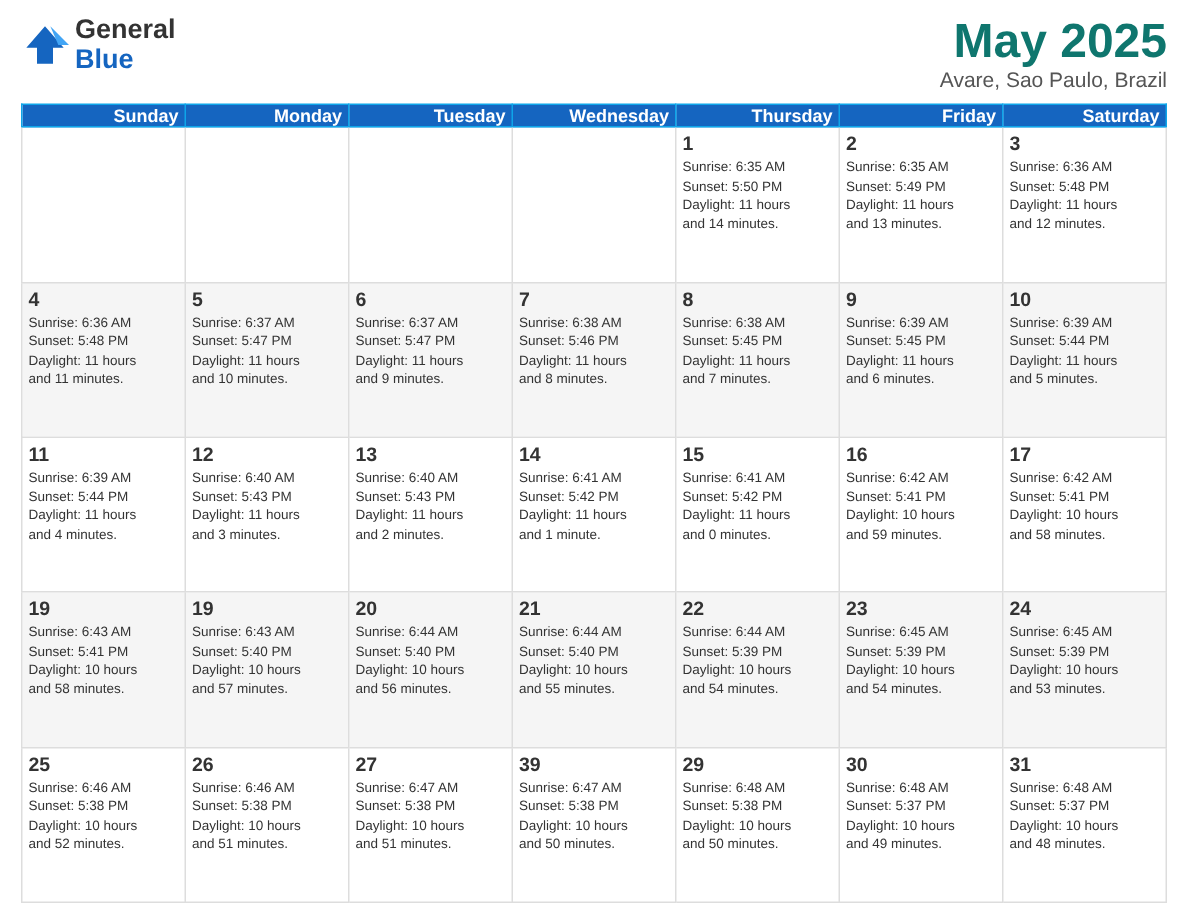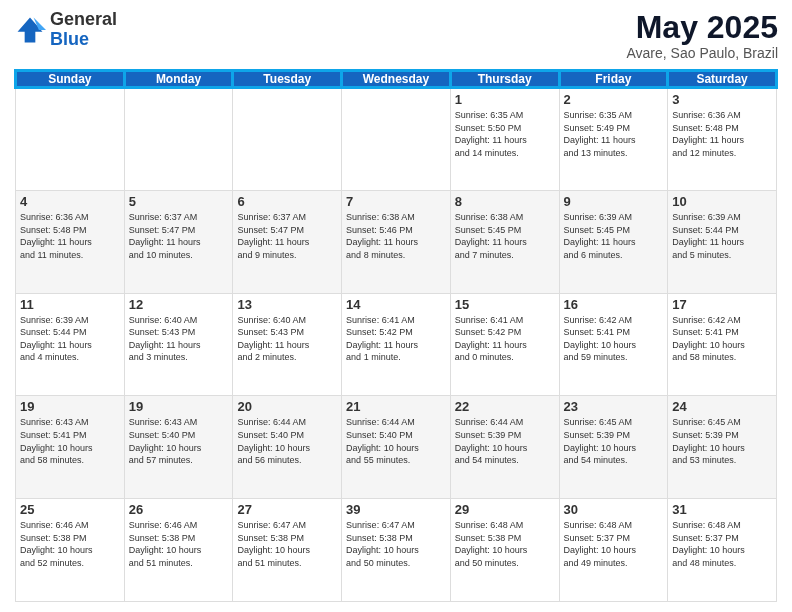--- a/index.html
+++ b/index.html
@@ -38,42 +38,42 @@
     .logo-icon {
       width: 32px;
       height: 32px;
     }
     .title-block {
       text-align: right;
     }
     .calendar-title {
       font-size: 32px;
       font-weight: bold;
-      color: #0f172a;
+      color: #0f766e;
       line-height: 1.1;
     }
     .calendar-subtitle {
       font-size: 14px;
       color: #555;
     }
     .calendar {
       flex: 1;
       border: 1px solid #ccc;
       border-collapse: collapse;
       width: 100%;
       table-layout: fixed;
     }
     .calendar th {
       background-color: #1565C0;
       color: #fff;
       font-size: 12px;
       font-weight: bold;
       padding: 0 4px;
-      text-align: center;
-      border: 3px solid #0ea5e9;
+      text-align: right;
+      border: 1px solid #0ea5e9;
     }
     .calendar td {
       vertical-align: top;
       padding: 3px 4px;
       border: 1px solid #ddd;
       font-size: 9.5px;
       color: #333;
       background: #fff;
       height: 80px;
     }

